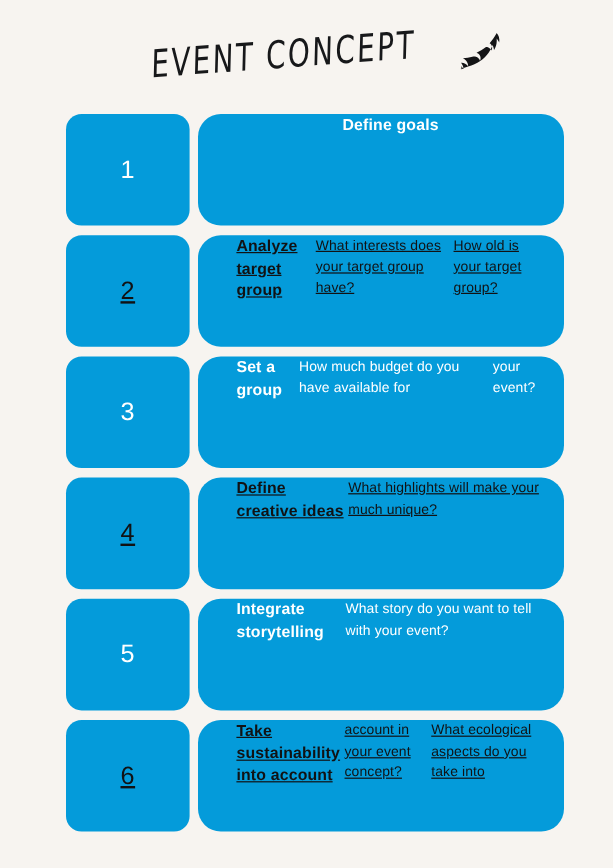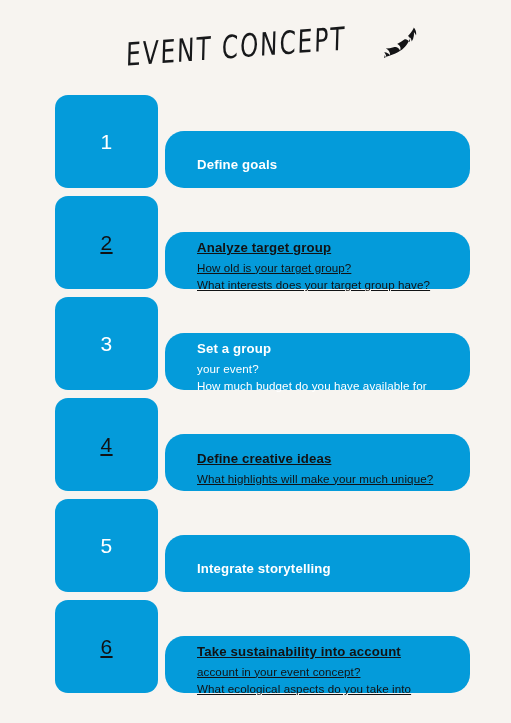--- a/index.html
+++ b/index.html
@@ -95,25 +95,24 @@
     letter-spacing: 0.5px;
   }
   .gap {
     flex: 0 0 7px;
   }
   .content-box {
     flex: 1 1 auto;
     background: #049bda;
     border-radius: 19px;
     display: flex;
-    flex-direction: column;
+    flex-direction: row;
     justify-content: center;
-    padding: 12px 16px 0 32px;
+    padding: 0 16px 0 32px;
     box-sizing: border-box;
-    margin-top: 36px;
   }
   .step-title {
     font-size: 13.2px;
     font-weight: 700;
     letter-spacing: 0.15px;
     line-height: 1.42;
     margin: 0 0 1px 0;
   }
   .step-desc {
     font-size: 11.6px;
@@ -160,34 +159,34 @@
       </div>
     </div>
 
     <div class="step-row dark">
       <div class="num-box">
         <span class="num">2</span>
       </div>
       <div class="gap"></div>
       <div class="content-box">
         <div class="step-title">Analyze target group</div>
+        <div class="step-desc">What interests does your target group have?</div>
         <div class="step-desc">How old is your target group?</div>
-        <div class="step-desc">What interests does your target group have?</div>
       </div>
     </div>
 
     <div class="step-row light">
       <div class="num-box">
         <span class="num">3</span>
       </div>
       <div class="gap"></div>
       <div class="content-box">
         <div class="step-title">Set a group</div>
+        <div class="step-desc">How much budget do you have available for</div>
         <div class="step-desc">your event?</div>
-        <div class="step-desc">How much budget do you have available for</div>
       </div>
     </div>
 
     <div class="step-row dark">
       <div class="num-box">
         <span class="num">4</span>
       </div>
       <div class="gap"></div>
       <div class="content-box">
         <div class="step-title">Define creative ideas</div>
@@ -195,20 +194,21 @@
       </div>
     </div>
 
     <div class="step-row light">
       <div class="num-box">
         <span class="num">5</span>
       </div>
       <div class="gap"></div>
       <div class="content-box">
         <div class="step-title">Integrate storytelling</div>
+        <div class="step-desc">What story do you want to tell with your event?</div>
       </div>
     </div>
 
     <div class="step-row dark">
       <div class="num-box">
         <span class="num">6</span>
       </div>
       <div class="gap"></div>
       <div class="content-box">
         <div class="step-title">Take sustainability into account</div>

